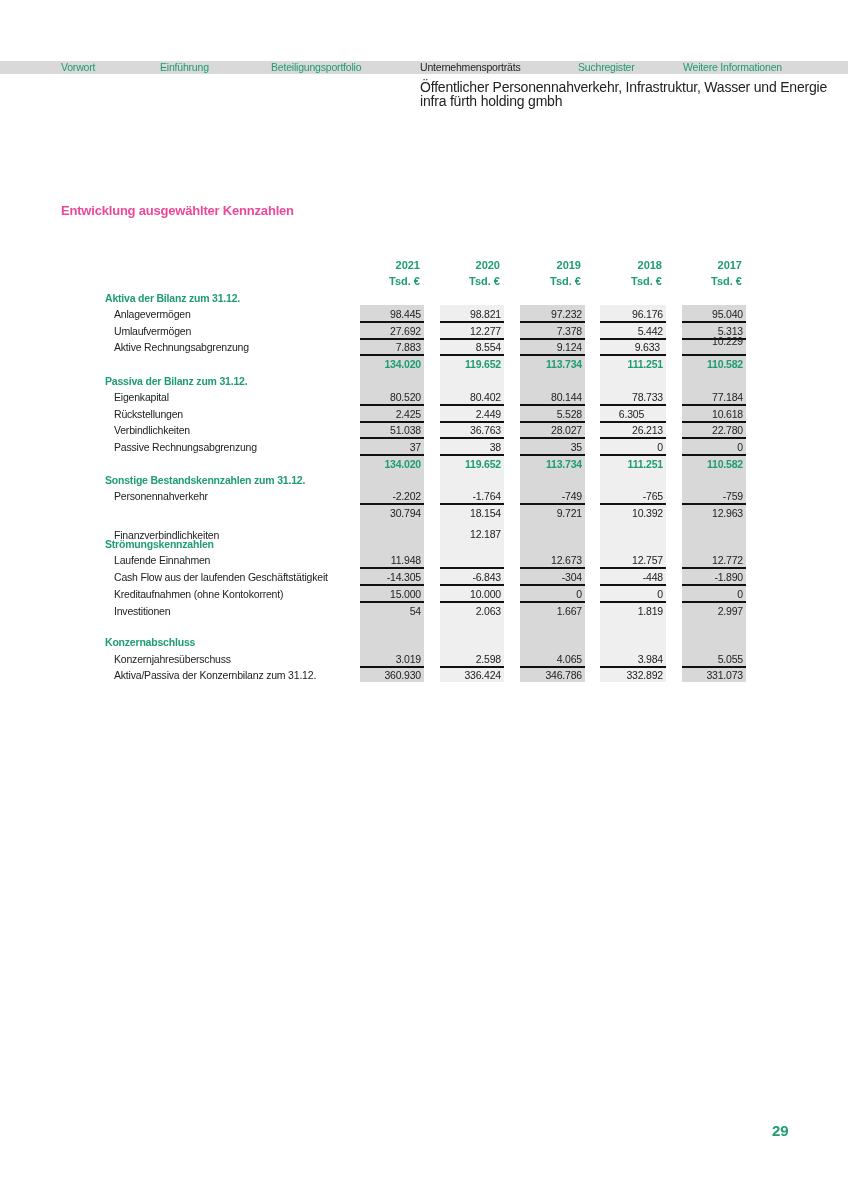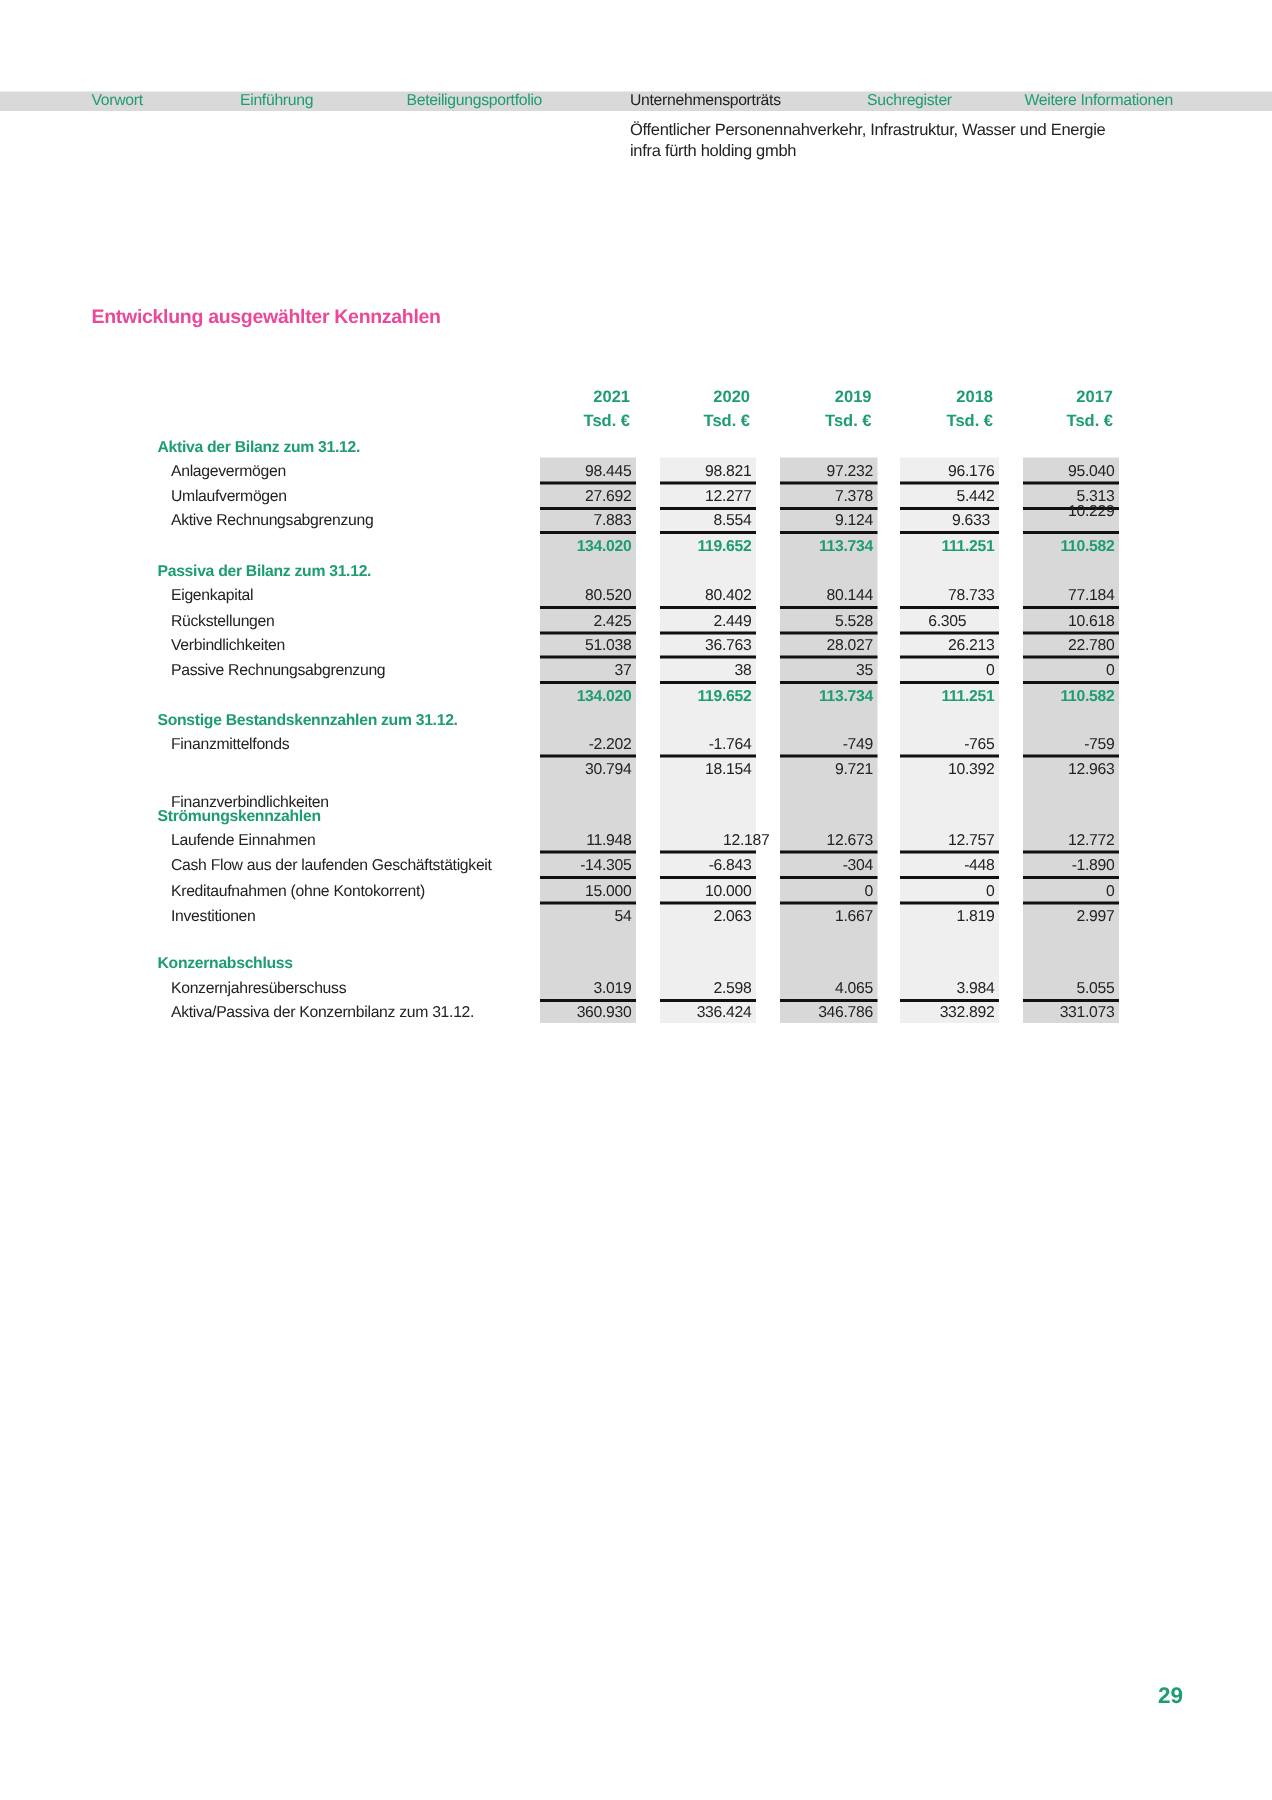--- a/index.html
+++ b/index.html
@@ -1,21 +1,21 @@
 <!DOCTYPE html>
 <html><head>
 <meta charset="utf-8">
 <style>
   html, body { margin:0; padding:0; background:#fff; }
   body { width:848px; height:1200px; position:relative; overflow:hidden;
          font-family:"Liberation Sans", sans-serif; color:#222; }
   .navbar { position:absolute; left:0; top:61px; width:848px; height:13px; background:#d9d9d9; }
   .nav-item { position:absolute; top:0; font-size:10.5px; line-height:13px; color:#1e9c72; white-space:nowrap; letter-spacing:-0.2px; }
   .nav-item.active { color:#222; }
-  .subnav { position:absolute; left:420px; top:80px; font-size:11px; line-height:14px; color:#222; letter-spacing:-0.2px; }
+  .subnav { position:absolute; left:420px; top:80px; font-size:14px; line-height:14px; color:#222; letter-spacing:-0.2px; }
   .title { position:absolute; left:61px; top:203px; font-size:13px; font-weight:bold; color:#ec4899; letter-spacing:-0.2px; }
   .colbg { position:absolute; top:305px; height:377px; }
   .col-dark { background:#d8d8d8; }
   .col-light { background:#efefef; }
   .yearhead { position:absolute; font-size:11px; font-weight:bold; color:#1e9c72; text-align:right; }
   .row-label { position:absolute; left:114px; font-size:10.5px; color:#222; white-space:nowrap; letter-spacing:-0.2px; }
   .section-label { position:absolute; left:105px; font-size:10.5px; font-weight:bold; color:#1e9c72; white-space:nowrap; letter-spacing:-0.2px; }
   .cell { position:absolute; font-size:10.5px; text-align:right; color:#222; letter-spacing:-0.2px; }
   .cell.total { color:#1e9c72; font-weight:bold; }
   .uline { position:absolute; height:1.5px; background:#111; }
@@ -138,42 +138,42 @@
     <div class="cell" style="left: 600px; width: 63px; top: 441px;">0</div>
     <div class="uline" style="left: 600px; width: 66px; top: 454px;"></div>
     <div class="cell" style="left: 682px; width: 61px; top: 441px;">0</div>
     <div class="uline" style="left: 682px; width: 64px; top: 454px;"></div>
     <div class="cell total" style="left: 360px; width: 61px; top: 458px;">134.020</div>
     <div class="cell total" style="left: 440px; width: 61px; top: 458px;">119.652</div>
     <div class="cell total" style="left: 520px; width: 62px; top: 458px;">113.734</div>
     <div class="cell total" style="left: 600px; width: 63px; top: 458px;">111.251</div>
     <div class="cell total" style="left: 682px; width: 61px; top: 458px;">110.582</div>
     <div class="section-label" style="top: 474px;">Sonstige Bestandskennzahlen zum 31.12.</div>
-    <div class="row-label" style="top: 490px;">Finanzmittelfonds</div>
+    <div class="row-label" style="top: 490px;">Personennahverkehr</div>
     <div class="cell" style="left: 360px; width: 61px; top: 490px;">-2.202</div>
     <div class="uline" style="left: 360px; width: 64px; top: 503px;"></div>
     <div class="cell" style="left: 440px; width: 61px; top: 490px;">-1.764</div>
     <div class="uline" style="left: 440px; width: 64px; top: 503px;"></div>
     <div class="cell" style="left: 520px; width: 62px; top: 490px;">-749</div>
     <div class="uline" style="left: 520px; width: 65px; top: 503px;"></div>
     <div class="cell" style="left: 600px; width: 63px; top: 490px;">-765</div>
     <div class="uline" style="left: 600px; width: 66px; top: 503px;"></div>
     <div class="cell" style="left: 682px; width: 61px; top: 490px;">-759</div>
     <div class="uline" style="left: 682px; width: 64px; top: 503px;"></div>
     <div class="row-label" style="top: 529px;">Finanzverbindlichkeiten</div>
     <div class="cell" style="left: 360px; width: 61px; top: 507px;">30.794</div>
     <div class="cell" style="left: 440px; width: 61px; top: 507px;">18.154</div>
     <div class="cell" style="left: 520px; width: 62px; top: 507px;">9.721</div>
     <div class="cell" style="left: 600px; width: 63px; top: 507px;">10.392</div>
     <div class="cell" style="left: 682px; width: 61px; top: 507px;">12.963</div>
     <div class="section-label" style="top: 538px;">Strömungskennzahlen</div>
     <div class="row-label" style="top: 554px;">Laufende Einnahmen</div>
     <div class="cell" style="left: 360px; width: 61px; top: 554px;">11.948</div>
     <div class="uline" style="left: 360px; width: 64px; top: 567px;"></div>
-    <div class="cell" style="left: 440px; width: 61px; top: 554px; margin-left: 12px;">12.187</div>
+    <div class="cell" style="left: 440px; width: 61px; top: 528px;">12.187</div>
     <div class="uline" style="left: 440px; width: 64px; top: 567px;"></div>
     <div class="cell" style="left: 520px; width: 62px; top: 554px;">12.673</div>
     <div class="uline" style="left: 520px; width: 65px; top: 567px;"></div>
     <div class="cell" style="left: 600px; width: 63px; top: 554px;">12.757</div>
     <div class="uline" style="left: 600px; width: 66px; top: 567px;"></div>
     <div class="cell" style="left: 682px; width: 61px; top: 554px;">12.772</div>
     <div class="uline" style="left: 682px; width: 64px; top: 567px;"></div>
     <div class="row-label" style="top: 571px;">Cash Flow aus der laufenden Geschäftstätigkeit</div>
     <div class="cell" style="left: 360px; width: 61px; top: 571px;">-14.305</div>
     <div class="uline" style="left: 360px; width: 64px; top: 584px;"></div>

